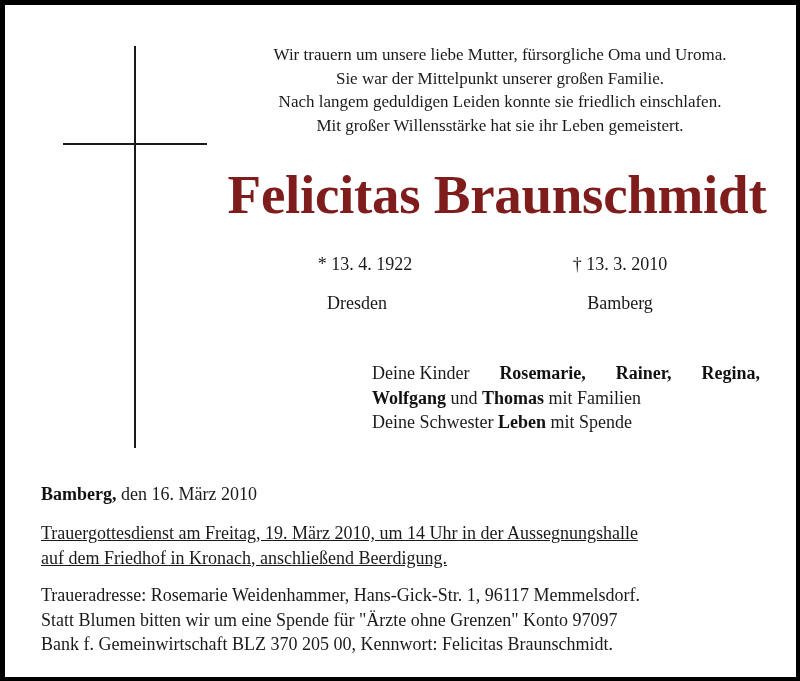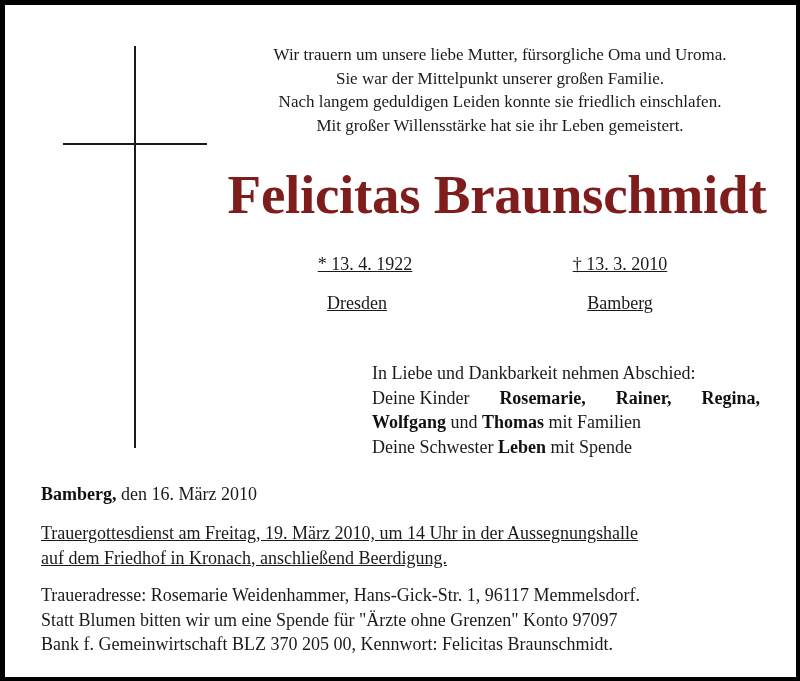--- a/index.html
+++ b/index.html
@@ -20,21 +20,21 @@
     text-align: center; font-size: 17px; line-height: 23.5px;
   }
   .intro div { white-space: nowrap; font-family: Liberation Serif, serif; }
 
   .name {
     position: absolute; left: 222px; top: 158px; width: 540px;
     text-align: center; font-size: 55px; font-weight: bold; line-height: 64px;
     white-space: nowrap; color: #7f1d1d; letter-spacing: -0.3px;
   }
 
-  .life { position: absolute; font-size: 18px; line-height: 22px; text-align: center; white-space: nowrap; text-decoration: underline; }
+  .life { position: absolute; font-size: 18px; line-height: 22px; text-align: center; white-space: nowrap; }
   .birth-date  { left: 290px; top: 248px; width: 140px; }
   .birth-place { left: 282px; top: 287px; width: 140px; }
   .death-date  { left: 545px; top: 248px; width: 140px; }
   .death-place { left: 545px; top: 287px; width: 140px; }
 
   .mourners {
     position: absolute; left: 367px; top: 356px; width: 388px;
     font-size: 18px; line-height: 24.5px;
   }
   .mourners div { white-space: nowrap; }
@@ -70,21 +70,20 @@
   </div>
 
   <div class="name serif">Felicitas Braunschmidt</div>
 
   <div class="life serif birth-date">* 13. 4. 1922</div>
   <div class="life serif birth-place">Dresden</div>
   <div class="life serif death-date">† 13. 3. 2010</div>
   <div class="life serif death-place">Bamberg</div>
 
   <div class="mourners serif">
-    <div>In Liebe und Dankbarkeit nehmen Abschied:</div>
     <div class="justify">
       <span>Deine Kinder</span>
       <b>Rosemarie,</b>
       <b>Rainer,</b>
       <b>Regina,</b>
     </div>
     <div><b>Wolfgang</b> <span>und</span> <b>Thomas</b> <span>mit Familien</span></div>
     <div><span>Deine Schwester</span> <b>Leben</b> <span>mit Spende</span></div>
   </div>
 

